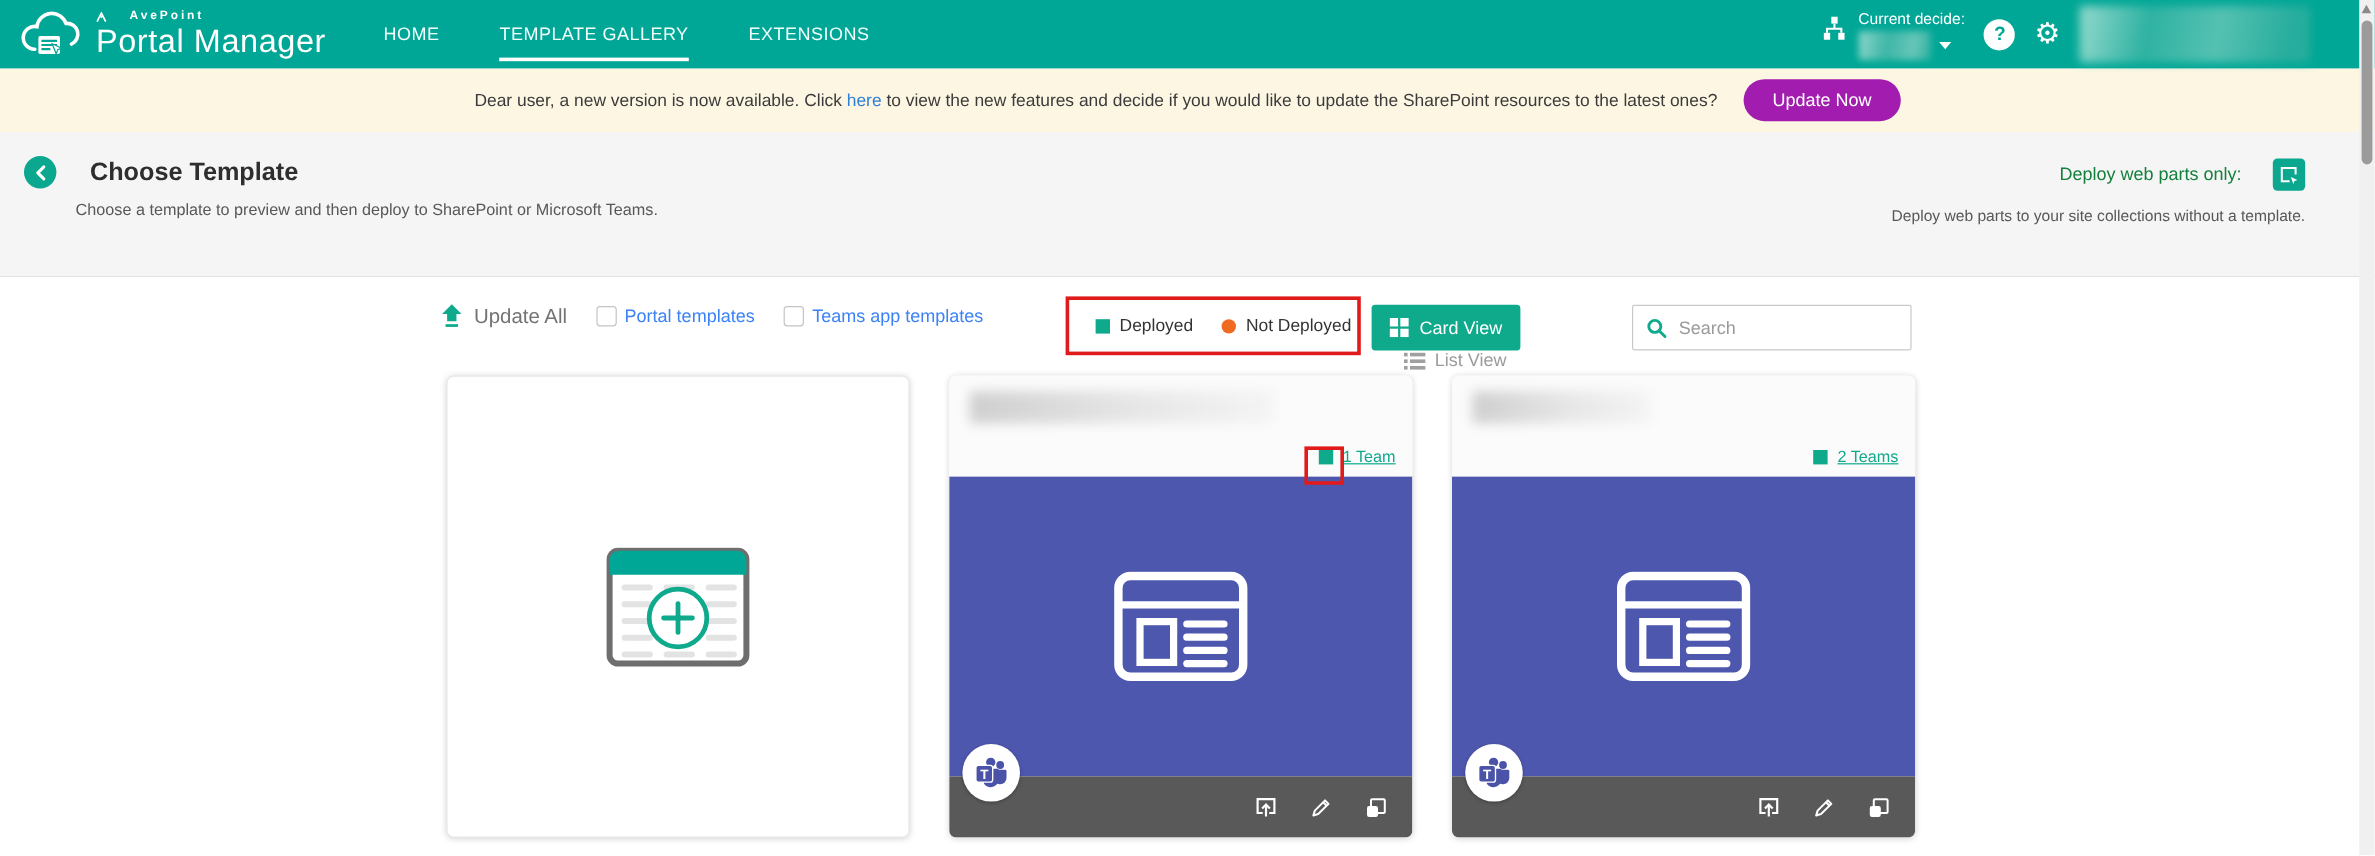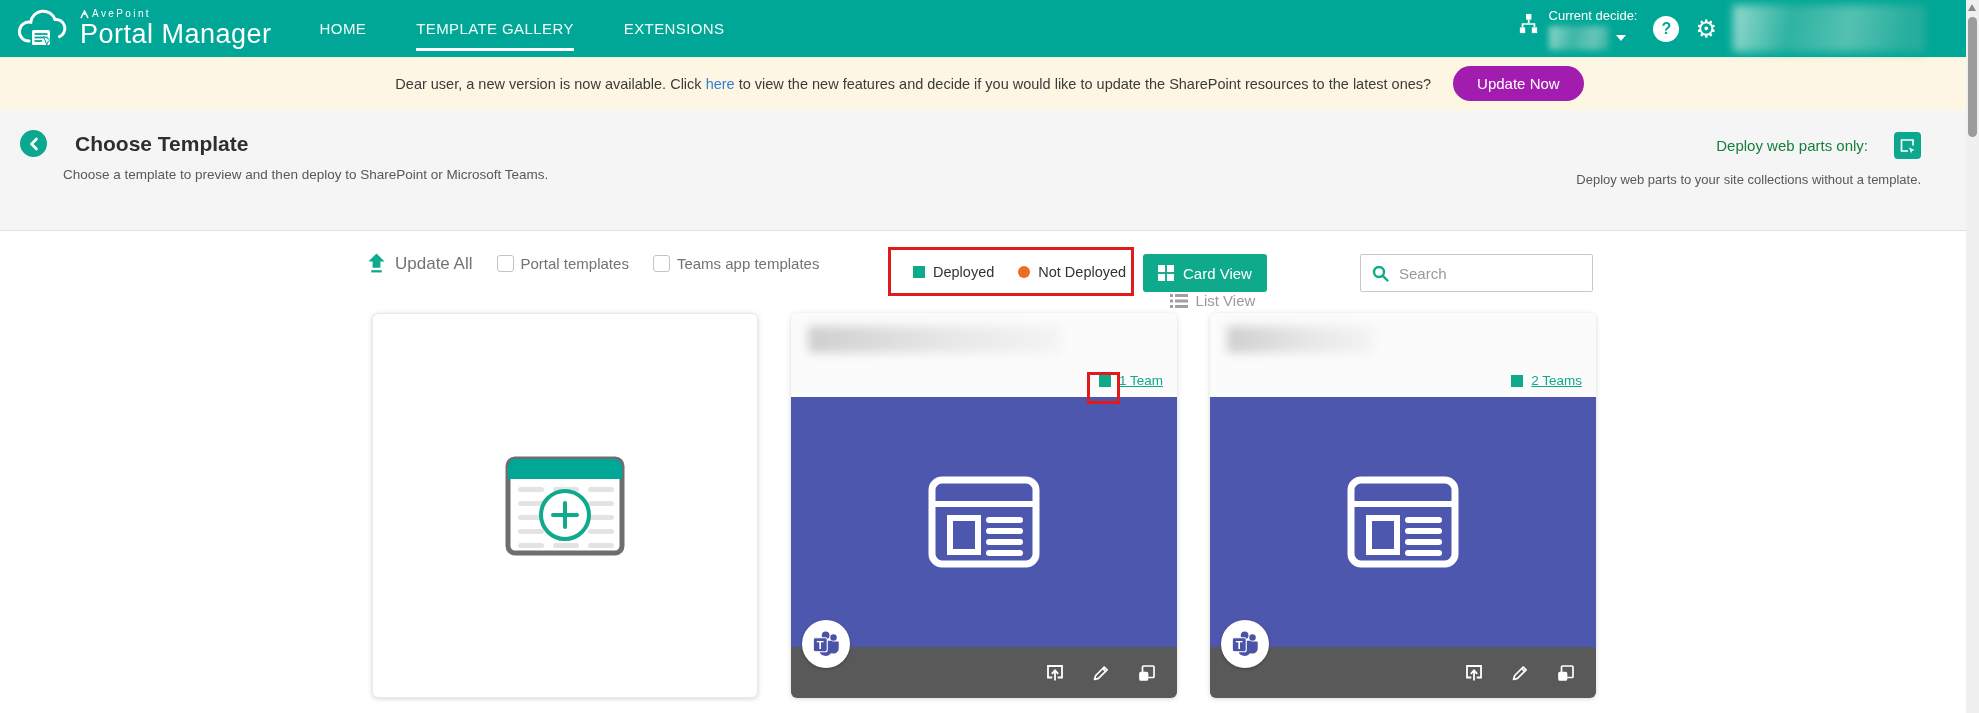--- a/index.html
+++ b/index.html
@@ -3,21 +3,21 @@
 <meta charset="utf-8">
 <style>
   * { margin:0; padding:0; box-sizing:border-box; }
   body { font-family:"Liberation Sans","DejaVu Sans",sans-serif; background:#fff; }
   .app { position:relative; width:1979px; height:713px; background:#fff; overflow:hidden; }
 
   
   .topbar { position:relative; height:57px; background:#00A796; display:flex; align-items:center; color:#fff; padding-right:54px; }
   .logo { display:flex; align-items:center; gap:10px; margin-left:16px; cursor:pointer; }
   .brand { display:flex; flex-direction:column; line-height:1; }
-  .brand-small { font-size:10px; letter-spacing:2.4px; display:flex; align-items:flex-end; gap:3px; margin-bottom:2px; }
+  .brand-small { font-size:10px; letter-spacing:2.4px; display:flex; align-items:flex-end; gap:19px; margin-bottom:2px;font-weight:bold; }
   .brand-name { font-size:27px; font-weight:300; letter-spacing:0.5px; }
   .nav { display:flex; margin-left:48px; gap:50px; height:57px; }
   .nav-item { position:relative; display:flex; align-items:center; font-size:15px; letter-spacing:0.4px; color:#f2fffc; cursor:pointer; }
   .nav-item.active::after { content:""; position:absolute; left:0; right:0; bottom:6px; height:3px; background:#fff; }
   .top-right { margin-left:auto; display:flex; align-items:center; gap:16px; }
   .tenant { display:flex; align-items:flex-start; gap:9px; }
   .tenant-texts { display:flex; flex-direction:column; }
   .tenant-label { font-size:13px; }
   .tenant-value { display:flex; align-items:center; gap:7px; margin-top:3px; }
   .tenant-blur { width:60px; height:24px; border-radius:3px; background:linear-gradient(100deg,#8fd6ca,#3db6a7 40%,#67c6b8 75%,#2fb0a0); filter:blur(3px); }
@@ -39,21 +39,21 @@
   .page-sub { margin:10px 0 0 63px; font-size:13.5px; color:#585858; }
   .head-right { position:absolute; right:58px; top:22px; text-align:right; }
   .dwp-row { display:flex; align-items:center; justify-content:flex-end; gap:26px; font-size:15px; color:#15803d; }
   .dwp-icon { width:27px; height:27px; border-radius:4px; background:#0BA78E; display:flex; align-items:center; justify-content:center; cursor:pointer; }
   .dwp-sub { margin-top:13px; font-size:13px; color:#585858; }
 
   
   .toolbar { position:relative; height:70px; background:#fff; }
   .tb-left { position:absolute; left:367px; top:22px; display:flex; align-items:center; gap:24px; }
   .update-all { display:flex; align-items:flex-end; gap:9px; font-size:17px; color:#737373; cursor:pointer; }
-  .cb-wrap { display:flex; align-items:center; gap:7px; font-size:15px; color:#737373; cursor:pointer; }
+  .cb-wrap { display:flex; align-items:center; gap:7px; font-size:15px; color:#3b82f6; cursor:pointer; }
   .cb-box { width:17px; height:17px; border:1.5px solid #c4c4c4; border-radius:3px; background:#fff; }
   .legend-box { position:absolute; left:888px; top:16px; width:246px; height:49px; border:3px solid #E01B1B; display:flex; align-items:center; gap:24px; padding-left:22px; }
   .legend-item { display:flex; align-items:center; gap:8px; font-size:14.5px; color:#333; }
   .sq { width:12px; height:12px; background:#0FA98C; }
   .dot { width:12px; height:12px; border-radius:50%; background:#F06A21; }
   .view-toggle { position:absolute; left:1143px; top:23px; display:flex; align-items:center;flex-direction:column; }
   .card-view-btn { height:38px; background:#0FA98C; color:#fff; border:none; border-radius:3px; display:flex; align-items:center; gap:9px; padding:0 15px; font-size:15px; font-family:inherit; cursor:pointer; }
   .list-view-btn { display:flex; align-items:center; gap:8px; margin-left:15px; font-size:15px; color:#9b9b9b; cursor:pointer; }
   .search-box { position:absolute; left:1360px; top:23px; width:233px; height:38px; background:#fff; border:1px solid #c9c9c9; border-radius:2px; display:flex; align-items:center; gap:10px; padding:0 11px; }
   .search-box input { border:none; outline:none; flex:1; font-size:15px; font-family:inherit; color:#333; background:transparent; }

